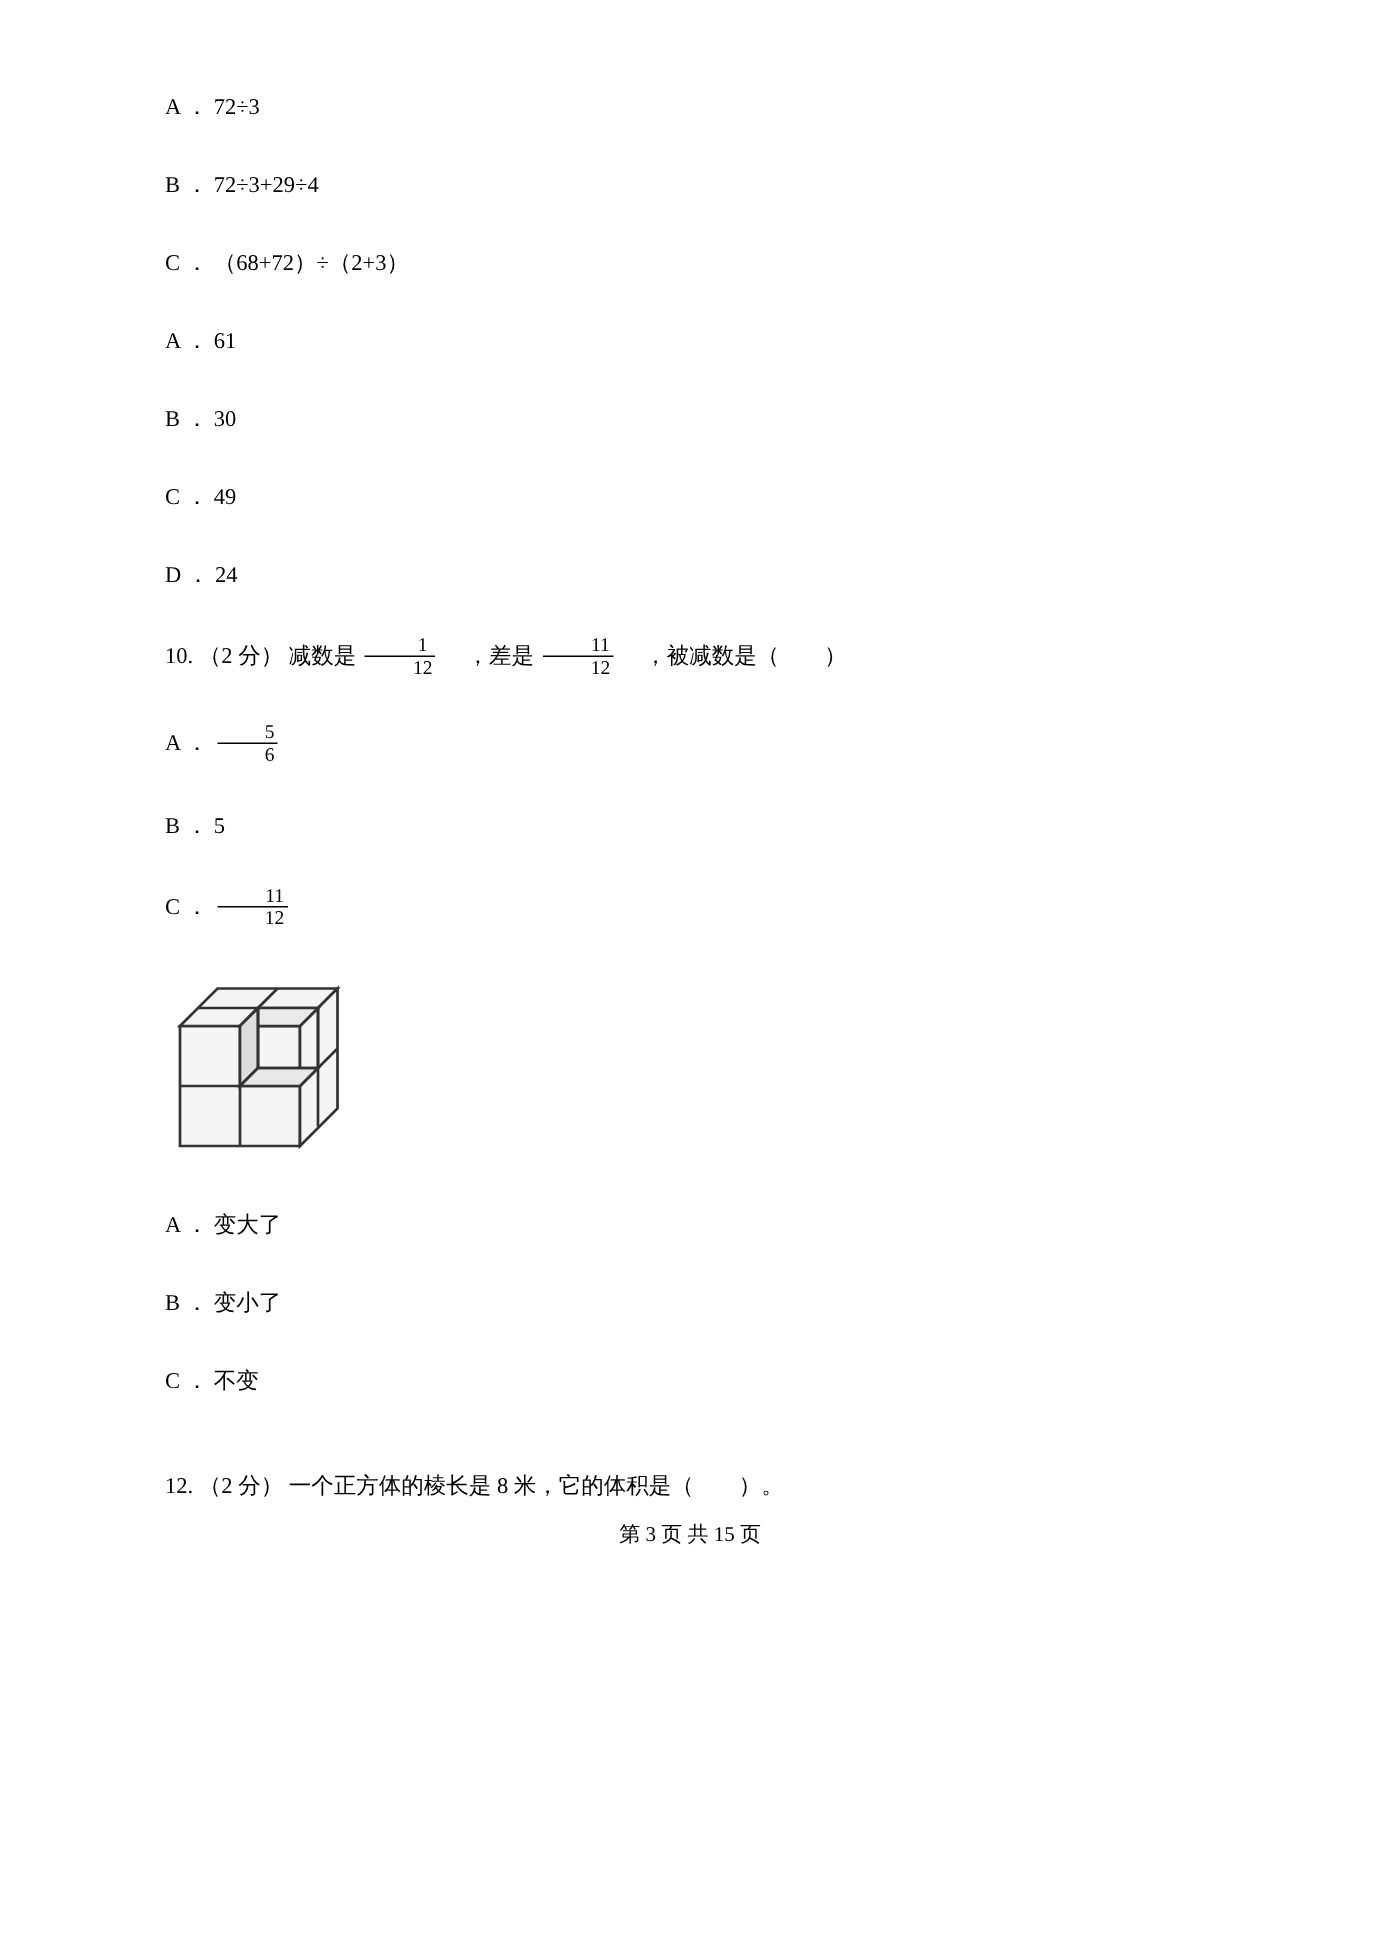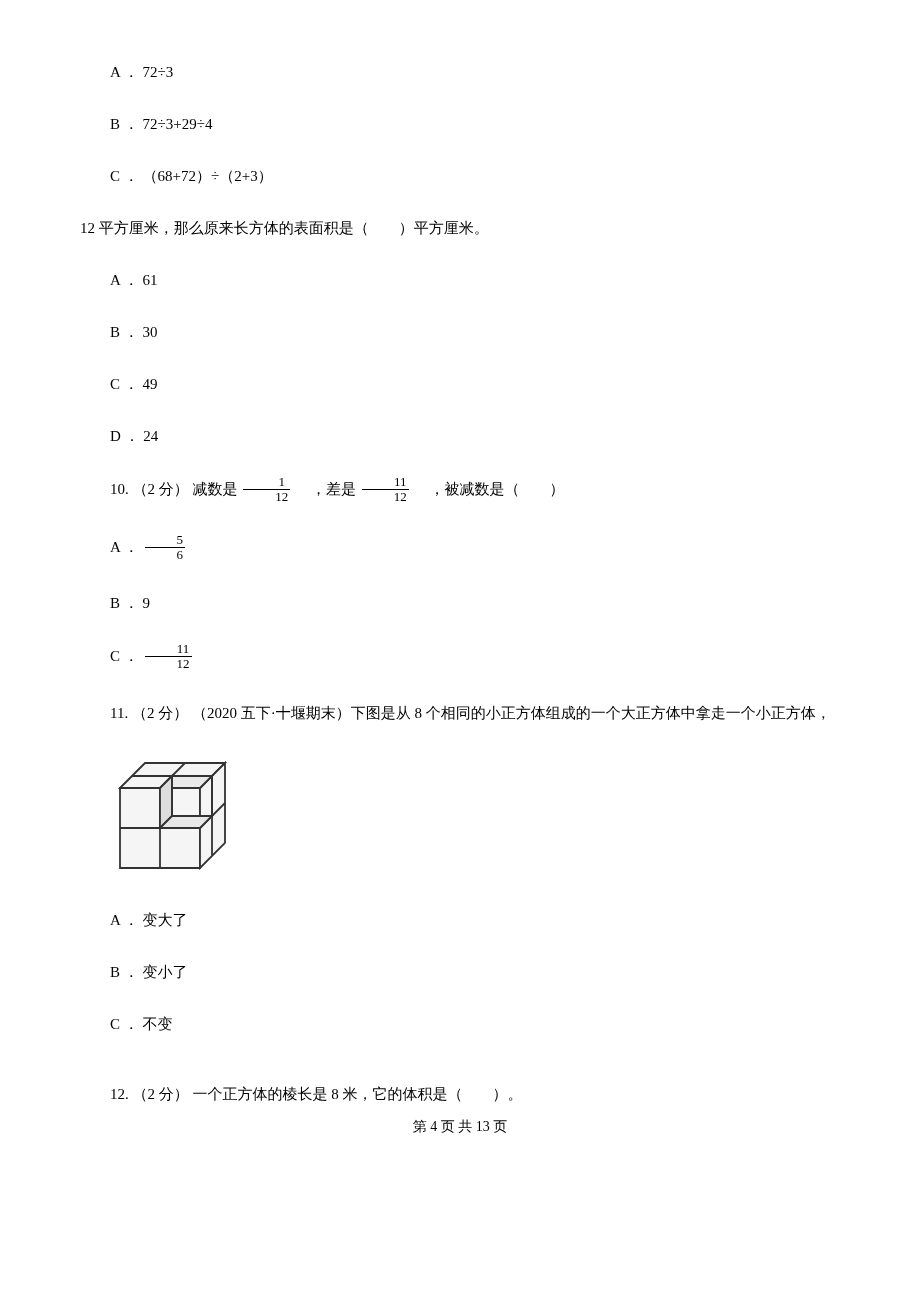--- a/index.html
+++ b/index.html
@@ -54,21 +54,20 @@
     }
   </style>
 </head>
 <body>
 
 <div class="para">A ． 72÷3</div>
 <div class="para">B ． 72÷3+29÷4</div>
 <div class="para">C ． （68+72）÷（2+3）</div>
 
 <div class="q9-block">
-  <div><span>12 平方厘米，那么原来长方体的表面积是（　　）平方厘米。</span></div>
 </div>
 
 <div class="para">A ． 61</div>
 <div class="para">B ． 30</div>
 <div class="para">C ． 49</div>
 <div class="para">D ． 24</div>
 
 <div class="para">
   <span>10. （2 分）  减数是 </span>
   <span class="frac">
@@ -84,32 +83,31 @@
 </div>
 
 <div class="para">
   <span>A ． </span>
   <span class="frac">
     <span class="num">5</span>
     <span class="den">6</span>
   </span>
 </div>
 
-<div class="para">B ． 9</div>
+<div class="para">B ． 5</div>
 
 <div class="para">
   <span>C ． </span>
   <span class="frac">
     <span class="num">11</span>
     <span class="den">12</span>
   </span>
 </div>
 
 <div class="q11-block">
-  <div class="lead"><span>11. （2 分） （2020 五下·十堰期末）下图是从 8 个相同的小正方体组成的一个大正方体中拿走一个小正方体，</span></div>
 </div>
 
 <div class="cube-figure">
   <svg width="130" height="120" viewBox="0 0 130 120">
     <g stroke="#333" stroke-width="1.8" fill="#f5f5f5">
 
       <polygon points="10,35 90,35 90,115 10,115"></polygon>
 
       <polygon points="10,35 35,10 115,10 90,35"></polygon>
 
@@ -133,13 +131,13 @@
     </g>
   </svg>
 </div>
 
 <div class="para">A ． 变大了</div>
 <div class="para">B ． 变小了</div>
 <div class="para">C ． 不变</div>
 
 <div class="para" style="margin-bottom:8px;margin-top:46px;">12. （2 分）  一个正方体的棱长是 8 米，它的体积是（　　）。</div>
 
-<div class="footer">第 4 页 共 13 页</div>
+<div class="footer">第 3 页 共 15 页</div>
 
 </body></html>

